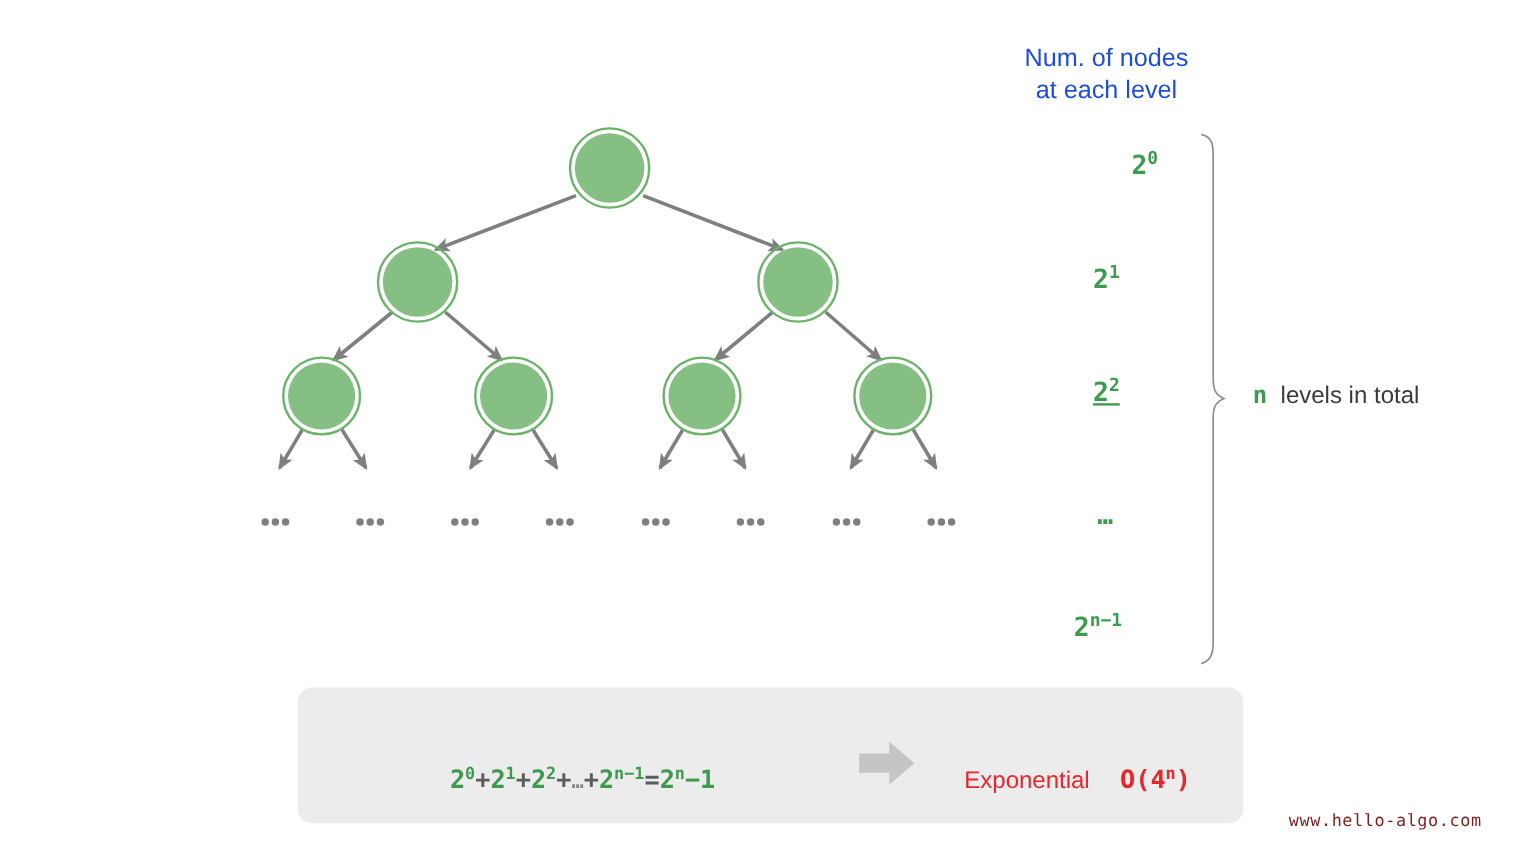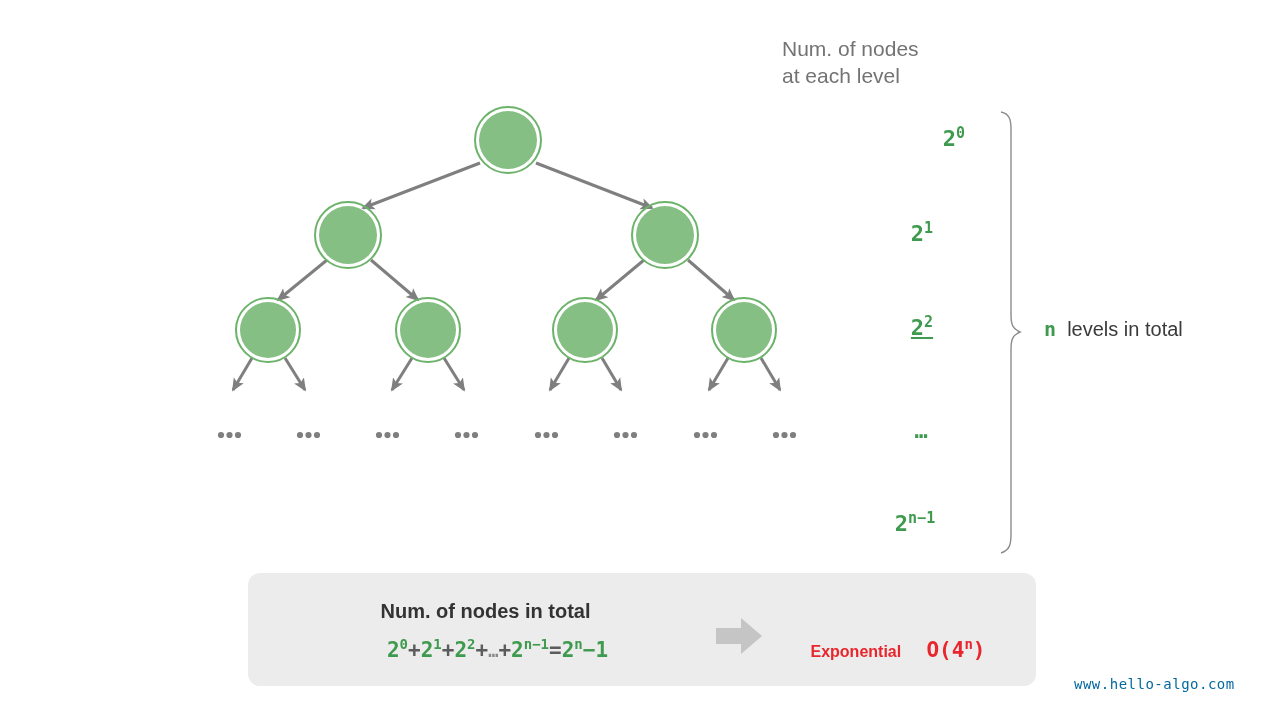--- a/index.html
+++ b/index.html
@@ -9,24 +9,24 @@
     position:relative;
   }
   #stage{position:absolute;left:0;top:0;width:1280px;height:720px;}
 
   
   #tree-svg{position:absolute;left:0;top:0;width:1280px;height:720px;}
 
   
   .heading{
     position:absolute;
-    color:#737373;
+    color:#1d4ed8;
     font-size:21px;
     line-height:27px;
-    text-align:left;
+    text-align:center;
     white-space:pre;
   }
   #nodes-per-level-heading{left:782px;top:35px;width:280px;}
 
   
   .lvl-label{
     position:absolute;
     font-family:"DejaVu Sans Mono","Liberation Mono",monospace;
     font-weight:bold;
     color:#3E9A4E;
@@ -63,39 +63,39 @@
     text-align:center;white-space:pre;
   }
   #total-nodes-title{left:248px;top:600px;width:475px;}
   #space-complexity-title{left:760px;top:600px;width:276px;}
 
   .formula{
     position:absolute;
     font-family:"DejaVu Sans Mono","Liberation Mono",monospace;
     font-weight:bold;font-size:21px;text-align:center;white-space:pre;
   }
-  #total-nodes-formula{left:248px;top:638px;width:475px;color:#3E9A4E;margin-left:12px;}
+  #total-nodes-formula{left:248px;top:638px;width:475px;color:#3E9A4E;}
   #total-nodes-formula .op{color:#5c5c5c;font-weight:bold;}
   #total-nodes-formula .sup{font-size:14px;vertical-align:super;line-height:0;}
   #total-nodes-formula .ell{color:#8a8a8a;font-size:17px;}
 
   #space-complexity-value{left:760px;top:638px;width:276px;color:#E8262C;}
   #space-complexity-value .word{
-    font-family:"Liberation Sans",sans-serif;font-weight:bold;font-size:16px;
+    font-family:"Liberation Sans",sans-serif;font-weight:normal;font-size:20px;
   }
   #space-complexity-value .sup{font-size:14px;vertical-align:super;line-height:0;}
 
   
   #flow-arrow{position:absolute;left:714px;top:615px;width:50px;height:42px;}
 
   
   #watermark{
     position:absolute;left:1074px;top:676px;
     font-family:"DejaVu Sans Mono","Liberation Mono",monospace;
-    font-size:14px;color:#0369a1;letter-spacing:.5px;white-space:pre;
+    font-size:14px;color:#7f1d1d;letter-spacing:.5px;white-space:pre;
   }
 </style>
 </head>
 <body>
 
 <div id="stage">
 
   <svg id="tree-svg" viewBox="0 0 1280 720" xmlns="http://www.w3.org/2000/svg">
     <defs>
       <marker id="ah" viewBox="0 0 10 10" refX="8.6" refY="5" markerWidth="4.4" markerHeight="4.4" orient="auto-start-reverse">
@@ -219,21 +219,20 @@
              C 16 215, 18 219, 25 222
              C 18 225, 16 229, 16 239
              L 16 424
              C 16 434, 15 440, 6 443" fill="none" stroke="#8C8C8C" stroke-width="1.4"></path>
   </svg>
 
   <div id="levels-total"><span class="nvar">n</span><span>  levels in total</span></div>
 
   <div id="summary-box"></div>
 
-  <div class="sum-title" id="total-nodes-title">Num. of nodes in total</div>
 
   <div class="formula" id="total-nodes-formula"><span>2</span><span class="sup">0</span><span class="op">+</span><span>2</span><span class="sup">1</span><span class="op">+</span><span>2</span><span class="sup">2</span><span class="op">+</span><span class="ell">…</span><span class="op">+</span><span>2</span><span class="sup">n−1</span><span class="op">=</span><span>2</span><span class="sup">n</span><span>−1</span></div>
 
   <svg id="flow-arrow" viewBox="0 0 50 42" xmlns="http://www.w3.org/2000/svg">
     <path d="M 2 13 L 27 13 L 27 3 L 48 21 L 27 39 L 27 29 L 2 29 Z" fill="#C5C5C5"></path>
   </svg>
 
 
   <div class="formula" id="space-complexity-value"><span class="word">Exponential</span><span>&nbsp;&nbsp;</span><span>O(4</span><span class="sup">n</span><span>)</span></div>
 

